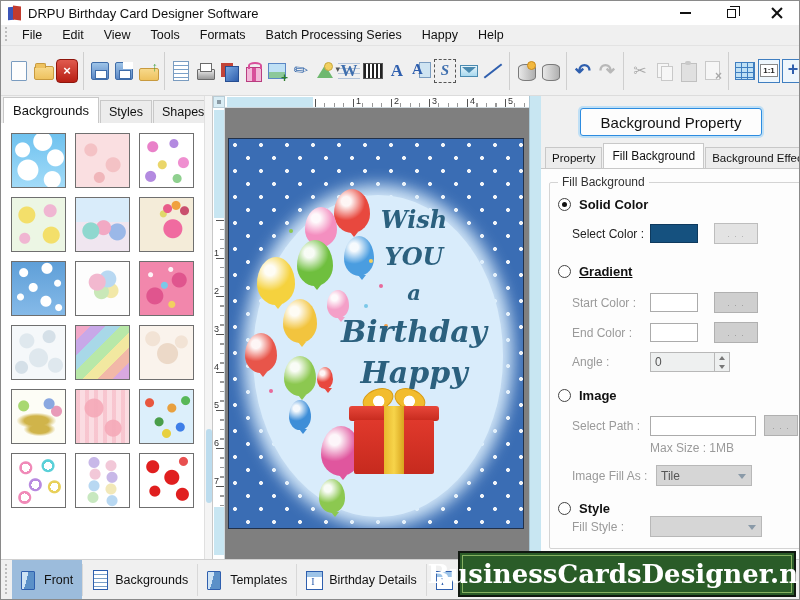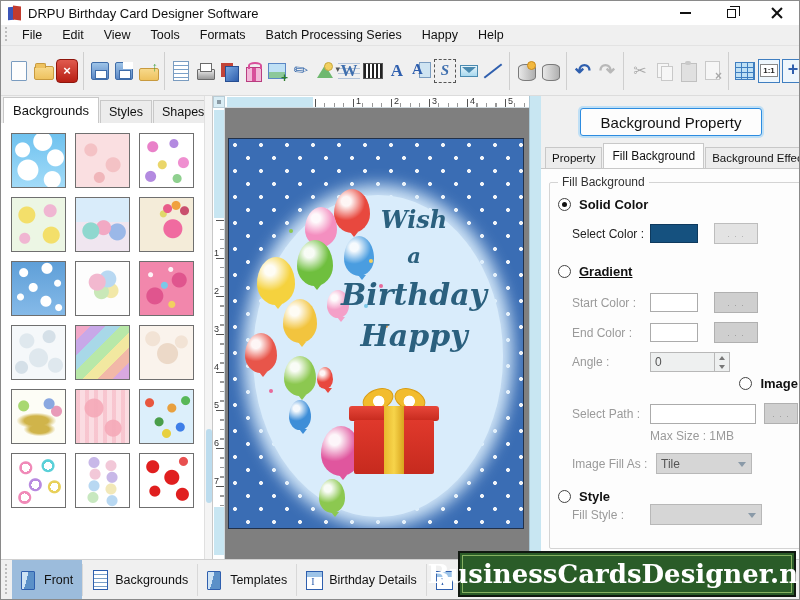--- a/index.html
+++ b/index.html
@@ -366,20 +366,21 @@
               <div class="bl" style="--c: #8cc850; left: 90px; top: 340px; width: 26px; height: 34px;"></div>
               <div class="cf" style="background: rgb(242, 208, 96); left: 140px; top: 120px;"></div>
               <div class="cf" style="background: rgb(232, 106, 154); left: 150px; top: 145px;"></div>
               <div class="cf" style="background: rgb(122, 200, 232); left: 135px; top: 165px;"></div>
               <div class="cf" style="background: rgb(242, 160, 74); left: 155px; top: 185px;"></div>
               <div class="cf" style="background: rgb(140, 200, 80); left: 60px; top: 90px;"></div>
               <div class="cf" style="background: rgb(232, 106, 154); left: 40px; top: 250px;"></div>
             </div>
           <div class="card-text">
             <div class="ct-s">Wish</div>
+            <div class="ct-s">YOU</div>
             <div class="ct-xs">a</div>
             <div class="ct-l">Birthday</div>
             <div class="ct-l">Happy</div>
           </div>
           <div class="gift-bowl"></div>
           <div class="gift-bowr"></div>
           <div class="gift-lid"></div>
           <div class="gift-body"></div>
           <div class="gift-ribbon"></div>
         </div>
@@ -430,21 +431,21 @@
                 <span>
                     <i class="arr-up"></i>
                   </span>
                 <span>
                     <i class="arr-dn"></i>
                   </span>
               </span>
             </span>
           </div>
 
-          <div class="radio-row" style="margin-top:4px;justify-content:flex-end;">
+          <div class="radio-row" style="margin-top:16px;">
             <span class="radio"></span>
             <span class="radio-label">Image</span>
           </div>
           <div class="field-row" style="margin-top:12px;">
             <span class="flabel">Select Path :</span>
             <span class="pfield"></span>
             <button class="dots dk" style="margin-left:8px;width:34px;">. . .</button>
           </div>
           <div class="note" style="margin-top:5px;">Max Size : 1MB</div>
           <div class="field-row" style="margin-top:10px;">

